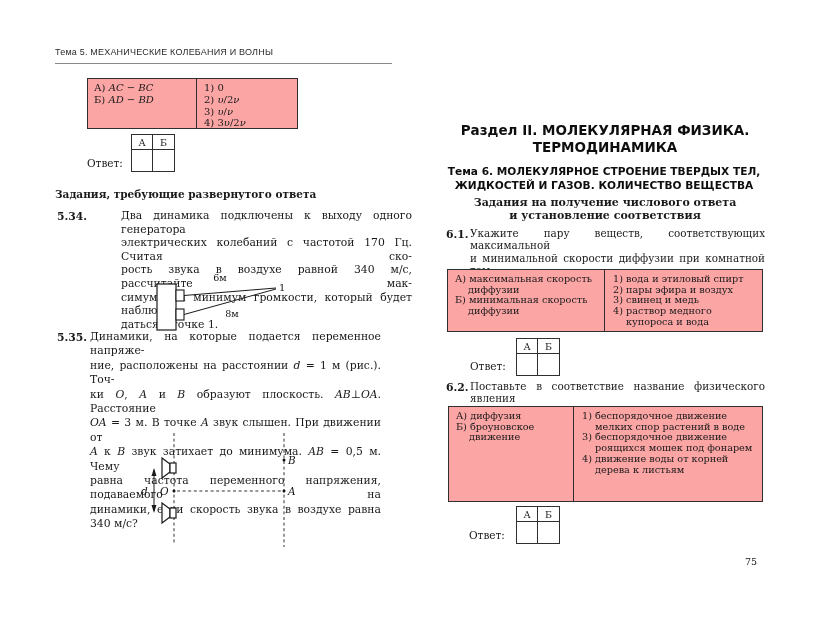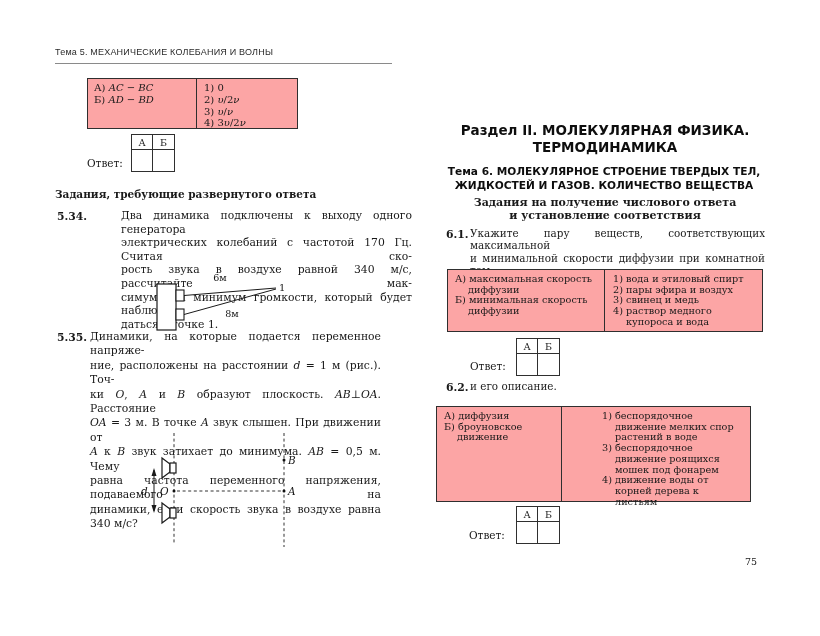--- a/index.html
+++ b/index.html
@@ -186,24 +186,25 @@
   <div class="abs agrid" style="left:516px;top:338px;">
     <div class="agh aghA">А</div>
     <div class="agh">Б</div>
     <div class="agcA"></div>
     <div></div>
   </div>
   <div class="abs alabel" style="left:470px;top:360px;">Ответ:</div>
 
   <div class="abs pnum" style="left:446px;top:381px;">6.2.</div>
   <div class="abs ptext p62 just" style="left:470px;top:380px;">
+      <div class="ln">Поставьте в соответствие название физического явления</div>
       <div class="ln last">и его описание.</div>
     </div>
 
-  <div class="abs mtable t62" style="left:436px;top:406px;gap:32px;">
+  <div class="abs mtable t62" style="left:448px;top:406px;">
     <div class="mcell left hang">
         <div class="ln">А) диффузия</div>
         <div class="ln last">Б) броуновское движение</div>
       </div>
     <div class="mcell right hang">
         <div class="ln">1) беспорядочное движение мелких спор растений в воде</div>
         <div class="ln">3) беспорядочное движение роящихся мошек под фонарем</div>
         <div class="ln last">4) движение воды от корней дерева к листьям</div>
       </div>
   </div>

